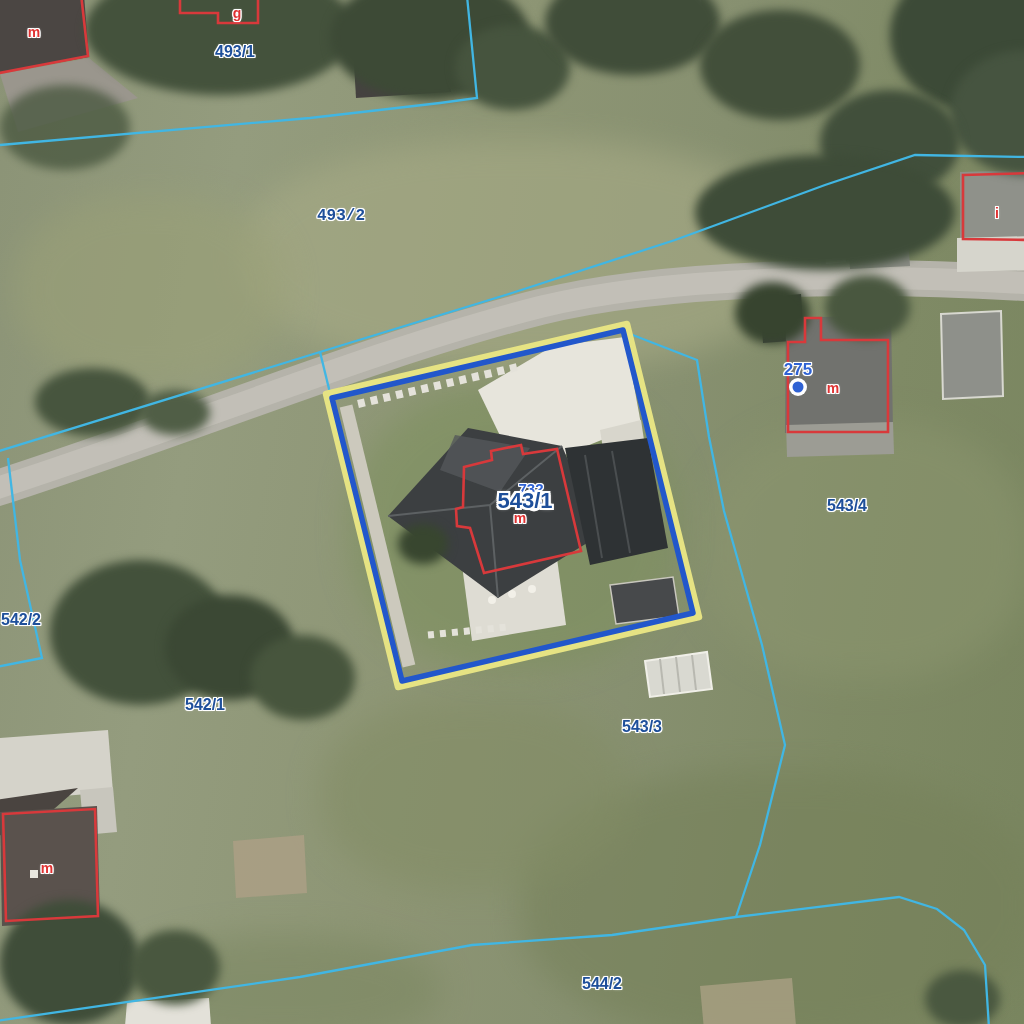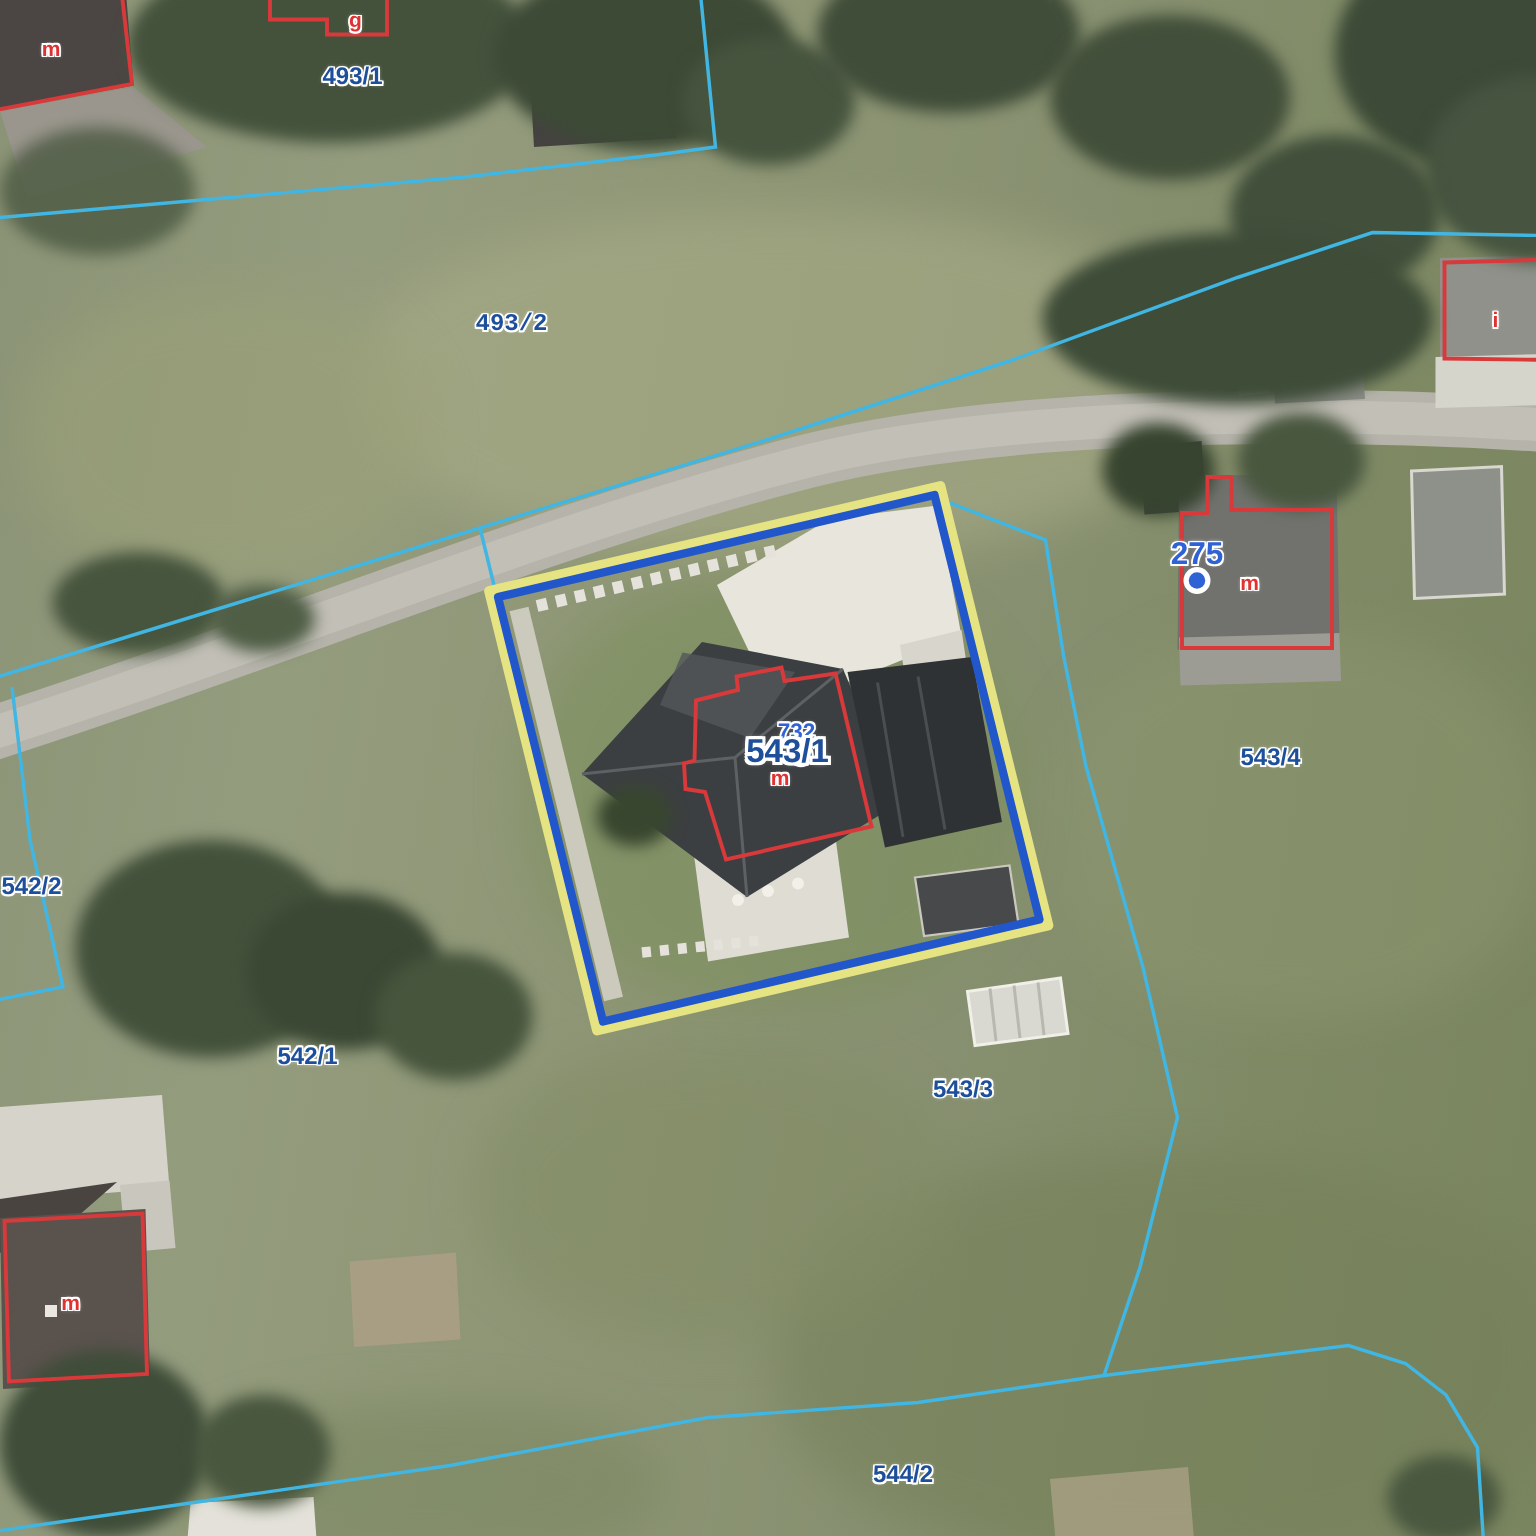--- a/index.html
+++ b/index.html
@@ -12,21 +12,21 @@
   .tree{position:absolute;border-radius:50%;filter:blur(5px);}
   svg{position:absolute;left:0;top:0;}
   
   .lbl{position:absolute;transform:translate(-50%,-50%);font-weight:bold;white-space:nowrap;
     text-shadow:-1px -1px 0 #fff,1px -1px 0 #fff,-1px 1px 0 #fff,1px 1px 0 #fff,
                  0 -1px 0 #fff,0 1px 0 #fff,-1px 0 0 #fff,1px 0 0 #fff,0 0 3px rgba(255,255,255,.85);}
   .pnum{color:#1e4f9a;font-size:16px;}
   .pnum-big{color:#1e4f9a;font-size:22px;
     text-shadow:-2px -2px 0 #fff,2px -2px 0 #fff,-2px 2px 0 #fff,2px 2px 0 #fff,
                  0 -2px 0 #fff,0 2px 0 #fff,-2px 0 0 #fff,2px 0 0 #fff,0 0 4px #fff;}
-  .bnum{color:#2f62d4;font-size:21px;}
+  .bnum{color:#2f62d4;font-size:17px;}
   .bnum-sm{color:#2f62d4;font-size:15px;}
   .ltr{color:#e03232;font-size:14px;}
 </style>
 </head>
 <body>
 
 <div id="viewport">
 
   <div class="base"></div>
 
@@ -145,19 +145,19 @@
   <div class="lbl ltr" style="left:237px;top:13px;">g</div>
   <div class="lbl pnum" style="left:235px;top:30px;margin-top:22px;">493/1</div>
   <div class="lbl pnum" style="left:341px;top:216px;font-family:Liberation Mono, monospace;">493/2</div>
   <div class="lbl ltr" style="left:997px;top:213px;">i</div>
   <div class="lbl bnum" style="left:798px;top:370px;">275</div>
   <div class="lbl ltr" style="left:833px;top:388px;">m</div>
   <div class="lbl bnum-sm" style="left:531px;top:488px;">732</div>
   <div class="lbl pnum-big" style="left:525px;top:501px;">543/1</div>
   <div class="lbl ltr" style="left:520px;top:518px;">m</div>
   <div class="lbl pnum" style="left:847px;top:506px;">543/4</div>
-  <div class="lbl pnum" style="left:21px;top:592px;">542/2</div>
+  <div class="lbl pnum" style="left:21px;top:620px;">542/2</div>
   <div class="lbl pnum" style="left:205px;top:705px;">542/1</div>
   <div class="lbl pnum" style="left:642px;top:727px;">543/3</div>
   <div class="lbl ltr" style="left:47px;top:868px;">m</div>
   <div class="lbl pnum" style="left:596px;top:984px;padding-left:12px;">544/2</div>
 
 </div>
 
 </body></html>

